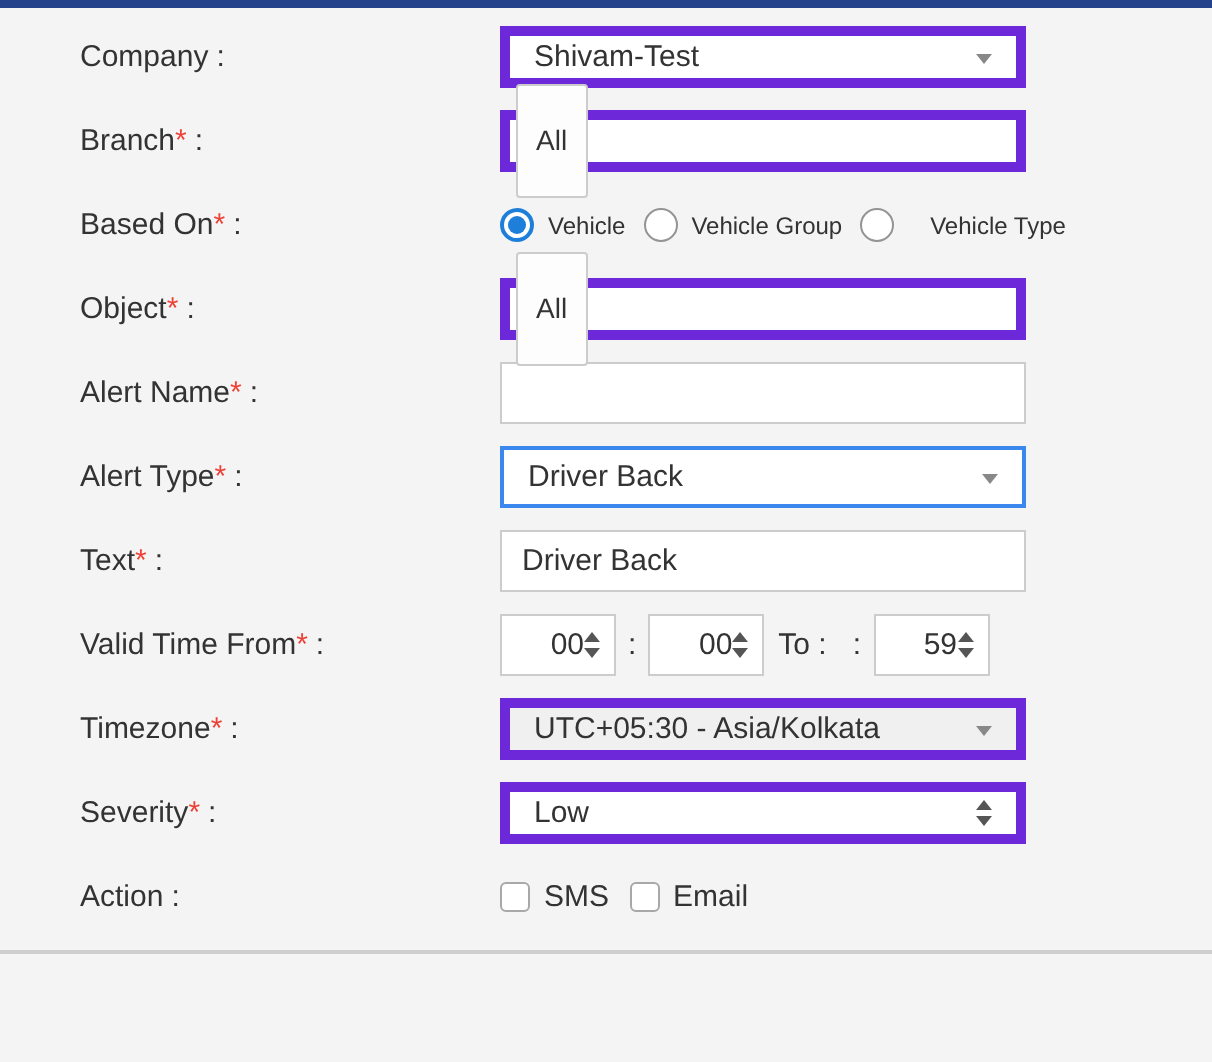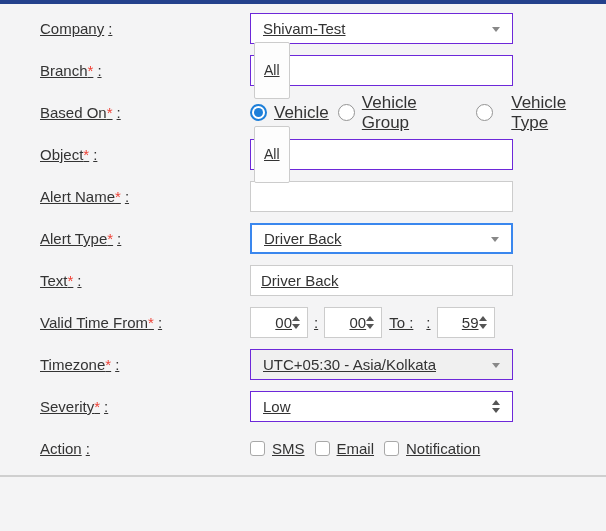--- a/index.html
+++ b/index.html
@@ -5,28 +5,28 @@
   html,body { margin:0; padding:0; }
   body {
     width:606px; height:531px;
     background:#f4f4f5;
     font-family:"Liberation Sans", sans-serif;
     color:#333;
     overflow:hidden;
   }
   .topbar { height:4px; background:#24418c; }
   .form { padding:9px 0 0 40px; }
-  .row { display:flex; align-items:center; height:31px; margin-bottom:11px;text-decoration:underline; }
+  .row { display:flex; align-items:center; height:31px; margin-bottom:11px; }
   .lbl { width:210px; flex:none; font-size:15px; color:#333; white-space:nowrap; }
   .req { color:#ee4035; }
   .colon { margin-left:4px; }
 
   .ctl {
     width:263px; height:31px; box-sizing:border-box;
-    border:1px solid #6d28d9; background:#fff;
+    border:5px solid #6d28d9; background:#fff;
     display:flex; align-items:center;
     font-size:15px; position:relative;
   }
   .dd { padding:0 28px 0 12px; cursor:pointer; }
   .dd-focus { border:2px solid #3a87ee; }
   .dd-gray { background:#f0f0f0; }
   .caret {
     position:absolute; right:12px; top:50%; margin-top:-2px;
     width:0; height:0;
     border-left:4px solid transparent; border-right:4px solid transparent;
@@ -41,21 +41,21 @@
     border:1px solid #ccc; background:#fdfdfd; border-radius:2px;
     padding:19px 9px; font-size:14px; line-height:17px; margin-left:1px; color:#333;
   }
 
   input.txt {
     width:263px; height:31px; box-sizing:border-box;
     border:1px solid #ccc; background:#fff;
     padding:0 10px; font-family:inherit; font-size:15px; color:#333;
   }
 
-  .optgroup { display:flex; align-items:center; font-size:17px; }
+  .optgroup { display:flex; align-items:center; font-size:12px; }
   .opt { display:flex; align-items:center; margin-right:9px; cursor:pointer; }
   .opt:last-child { margin-right:0;gap:11px; }
   .radio {
     width:17px; height:17px; border-radius:50%; box-sizing:border-box;
     border:1px solid #949494; background:#fff; margin-right:7px; flex:none; position:relative;
   }
   .radio.on { border:2px solid #1d7fd9; }
   .radio.on::after {
     content:""; position:absolute; left:2px; right:2px; top:2px; bottom:2px;
     background:#1d7fd9; border-radius:50%;
@@ -198,22 +198,18 @@
     <div class="lbl"><span>Action</span><span class="req"></span><span class="colon">:</span></div>
     <div class="cbgroup">
       <span class="cbopt">
         <span class="cb"></span>
         <span>SMS</span>
       </span>
       <span class="cbopt">
         <span class="cb"></span>
         <span>Email</span>
       </span>
-      <span class="cbopt">
-        <span class="cb"></span>
-        <span>Notification</span>
-      </span>
     </div>
   </div>
 
 </div>
 
 <div class="divider"></div>
 
 </body></html>

